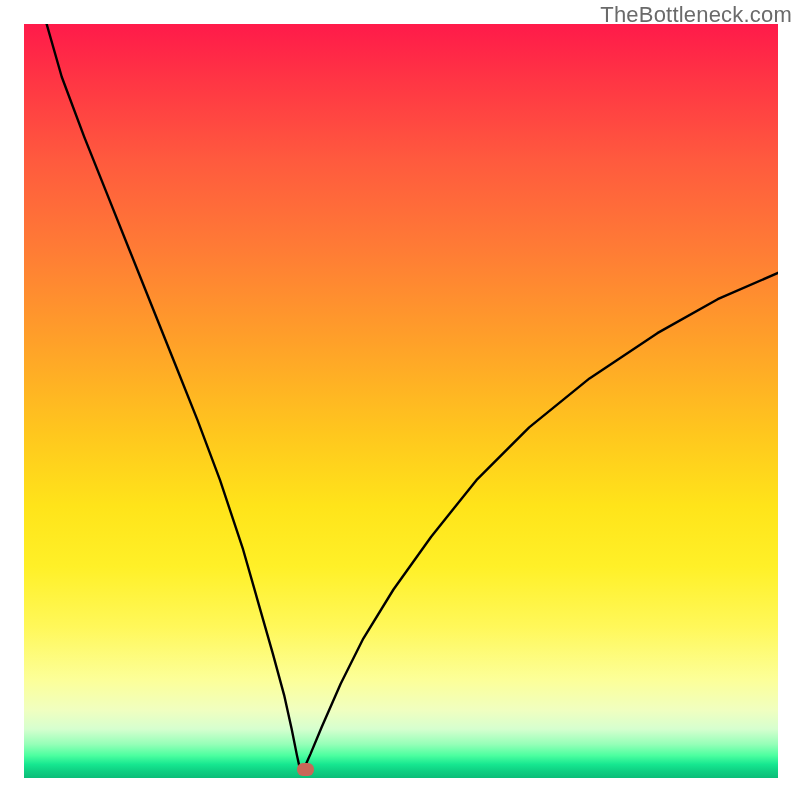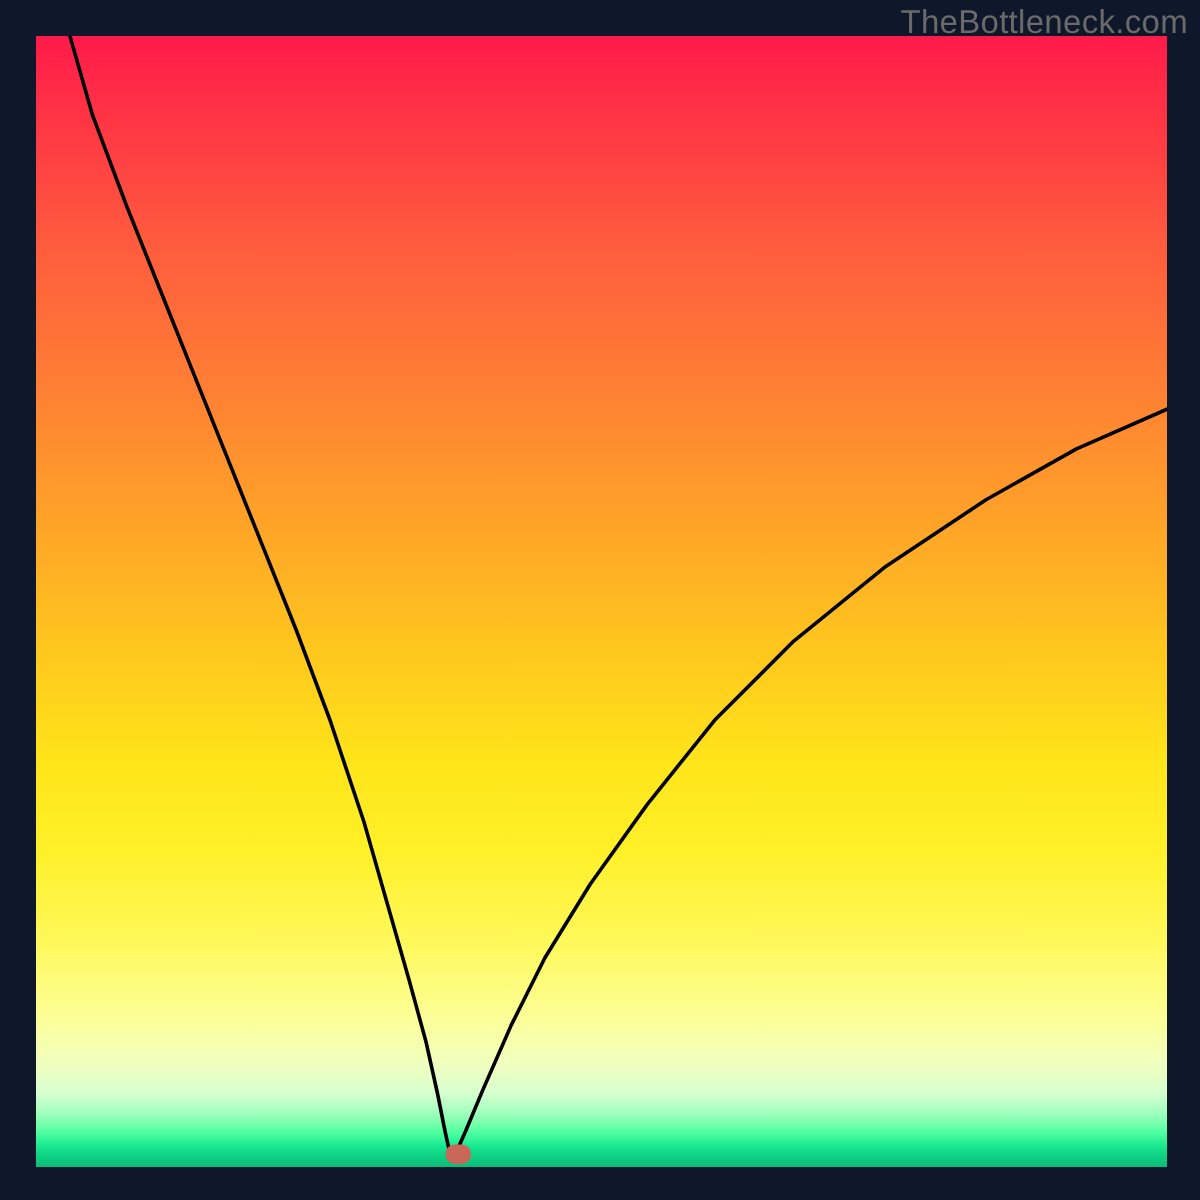--- a/index.html
+++ b/index.html
@@ -1,20 +1,20 @@
 <!DOCTYPE html>
 <html><head>
 <meta charset="utf-8">
 <style>
   * { margin: 0; padding: 0; box-sizing: border-box; }
   html, body { width: 800px; height: 800px; overflow: hidden; background: #000; }
   .frame {
     width: 800px;
     height: 800px;
-    background: #0f172a;
+    background: #ffffff;
     position: relative;
   }
   .plot-area {
     position: absolute;
     left: 24px;
     top: 24px;
     width: 754px;
     height: 754px;
     background: linear-gradient(to bottom,
       #ff1a4a 0%,

